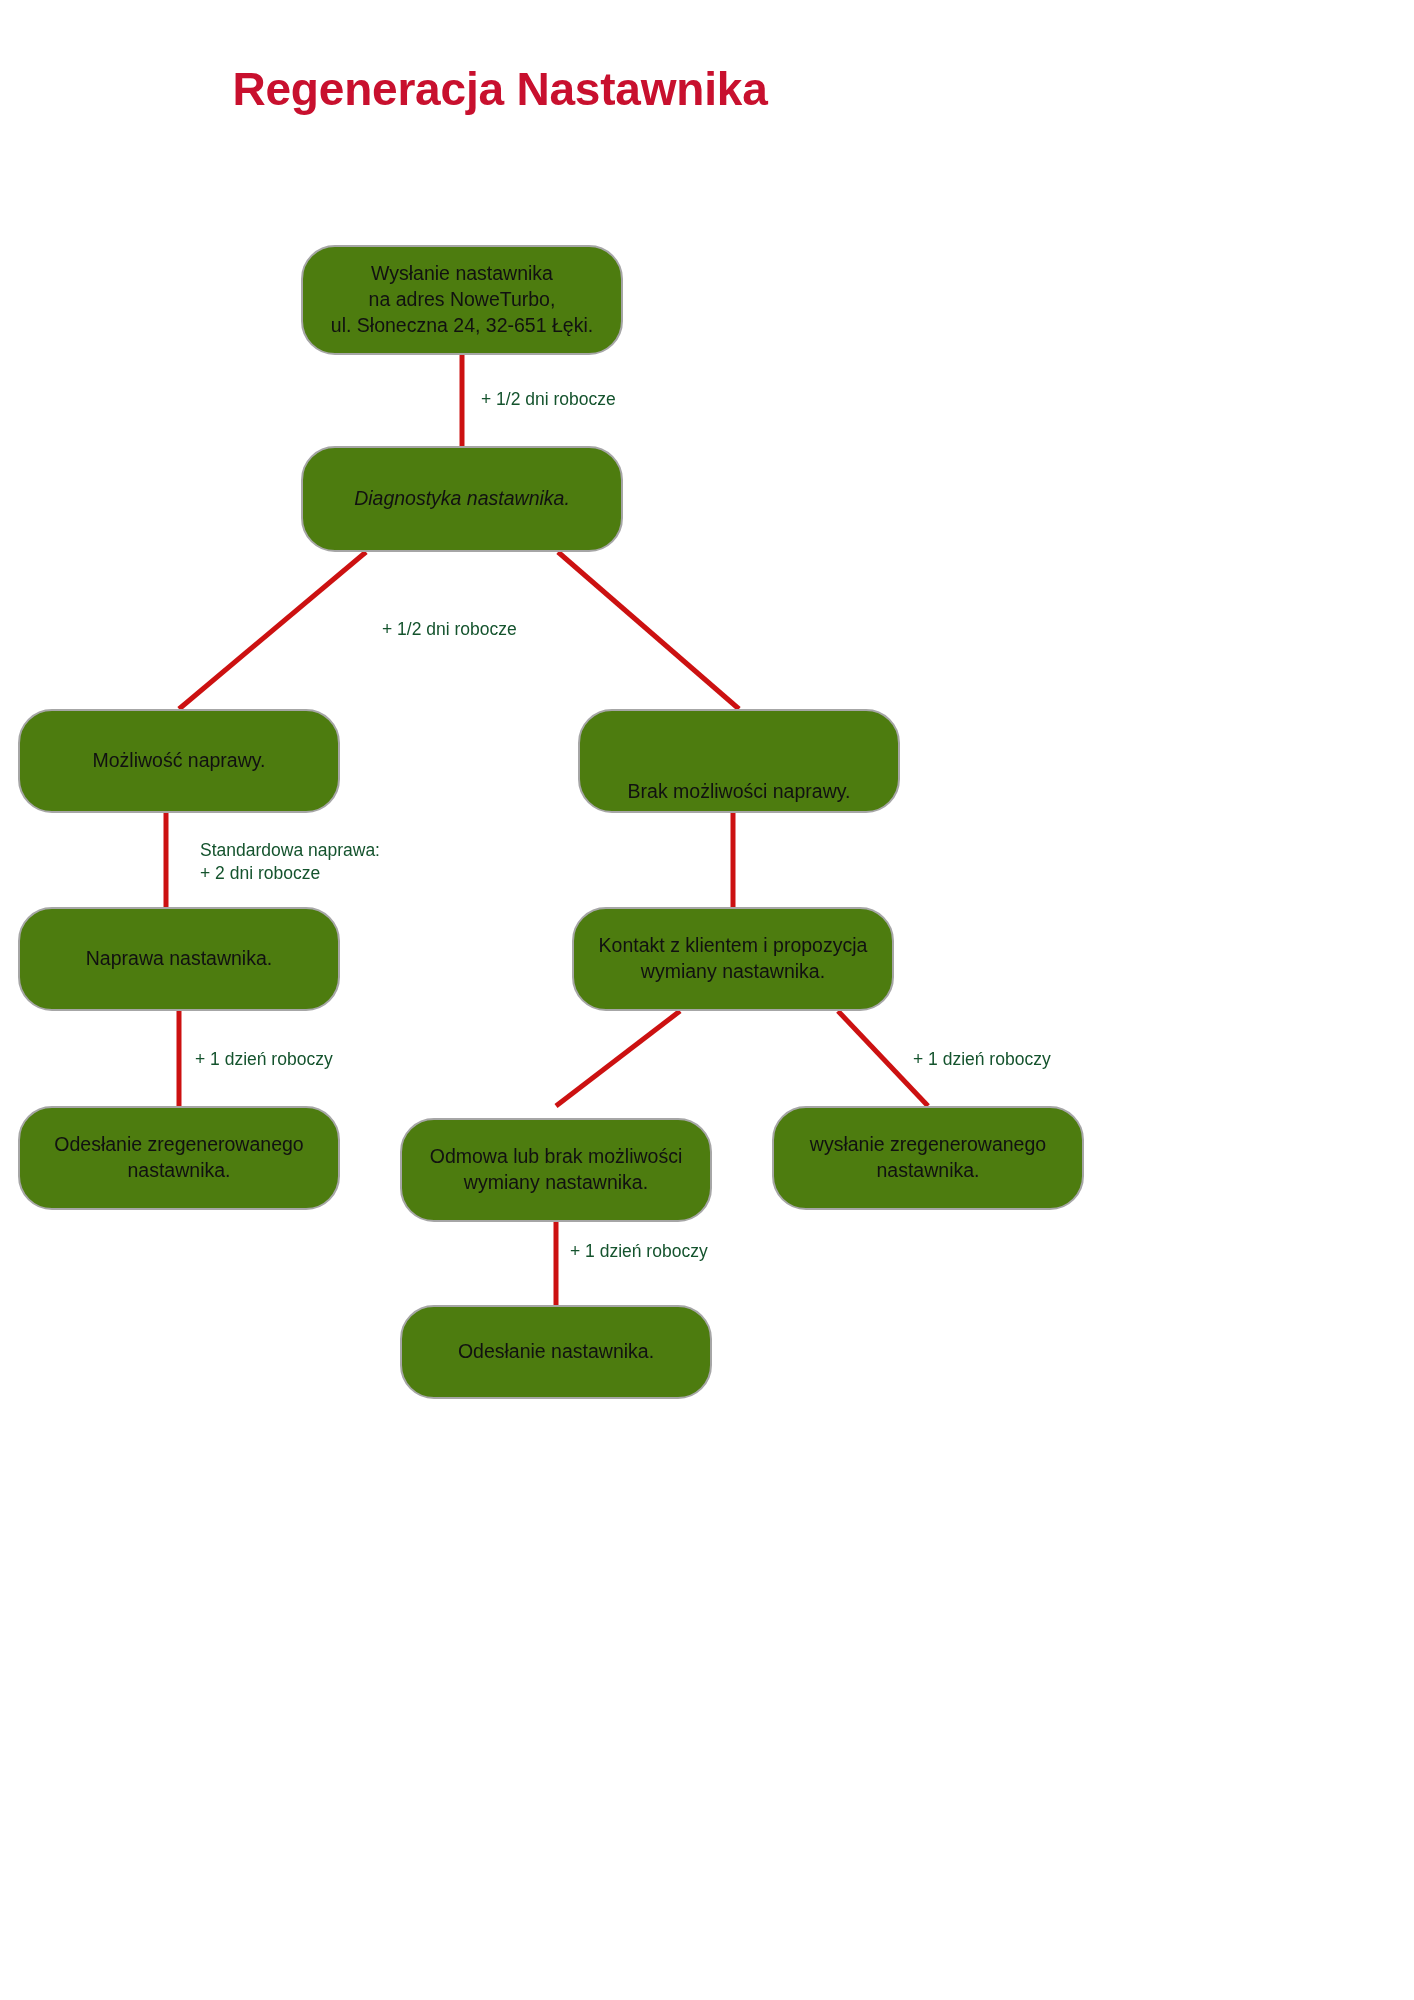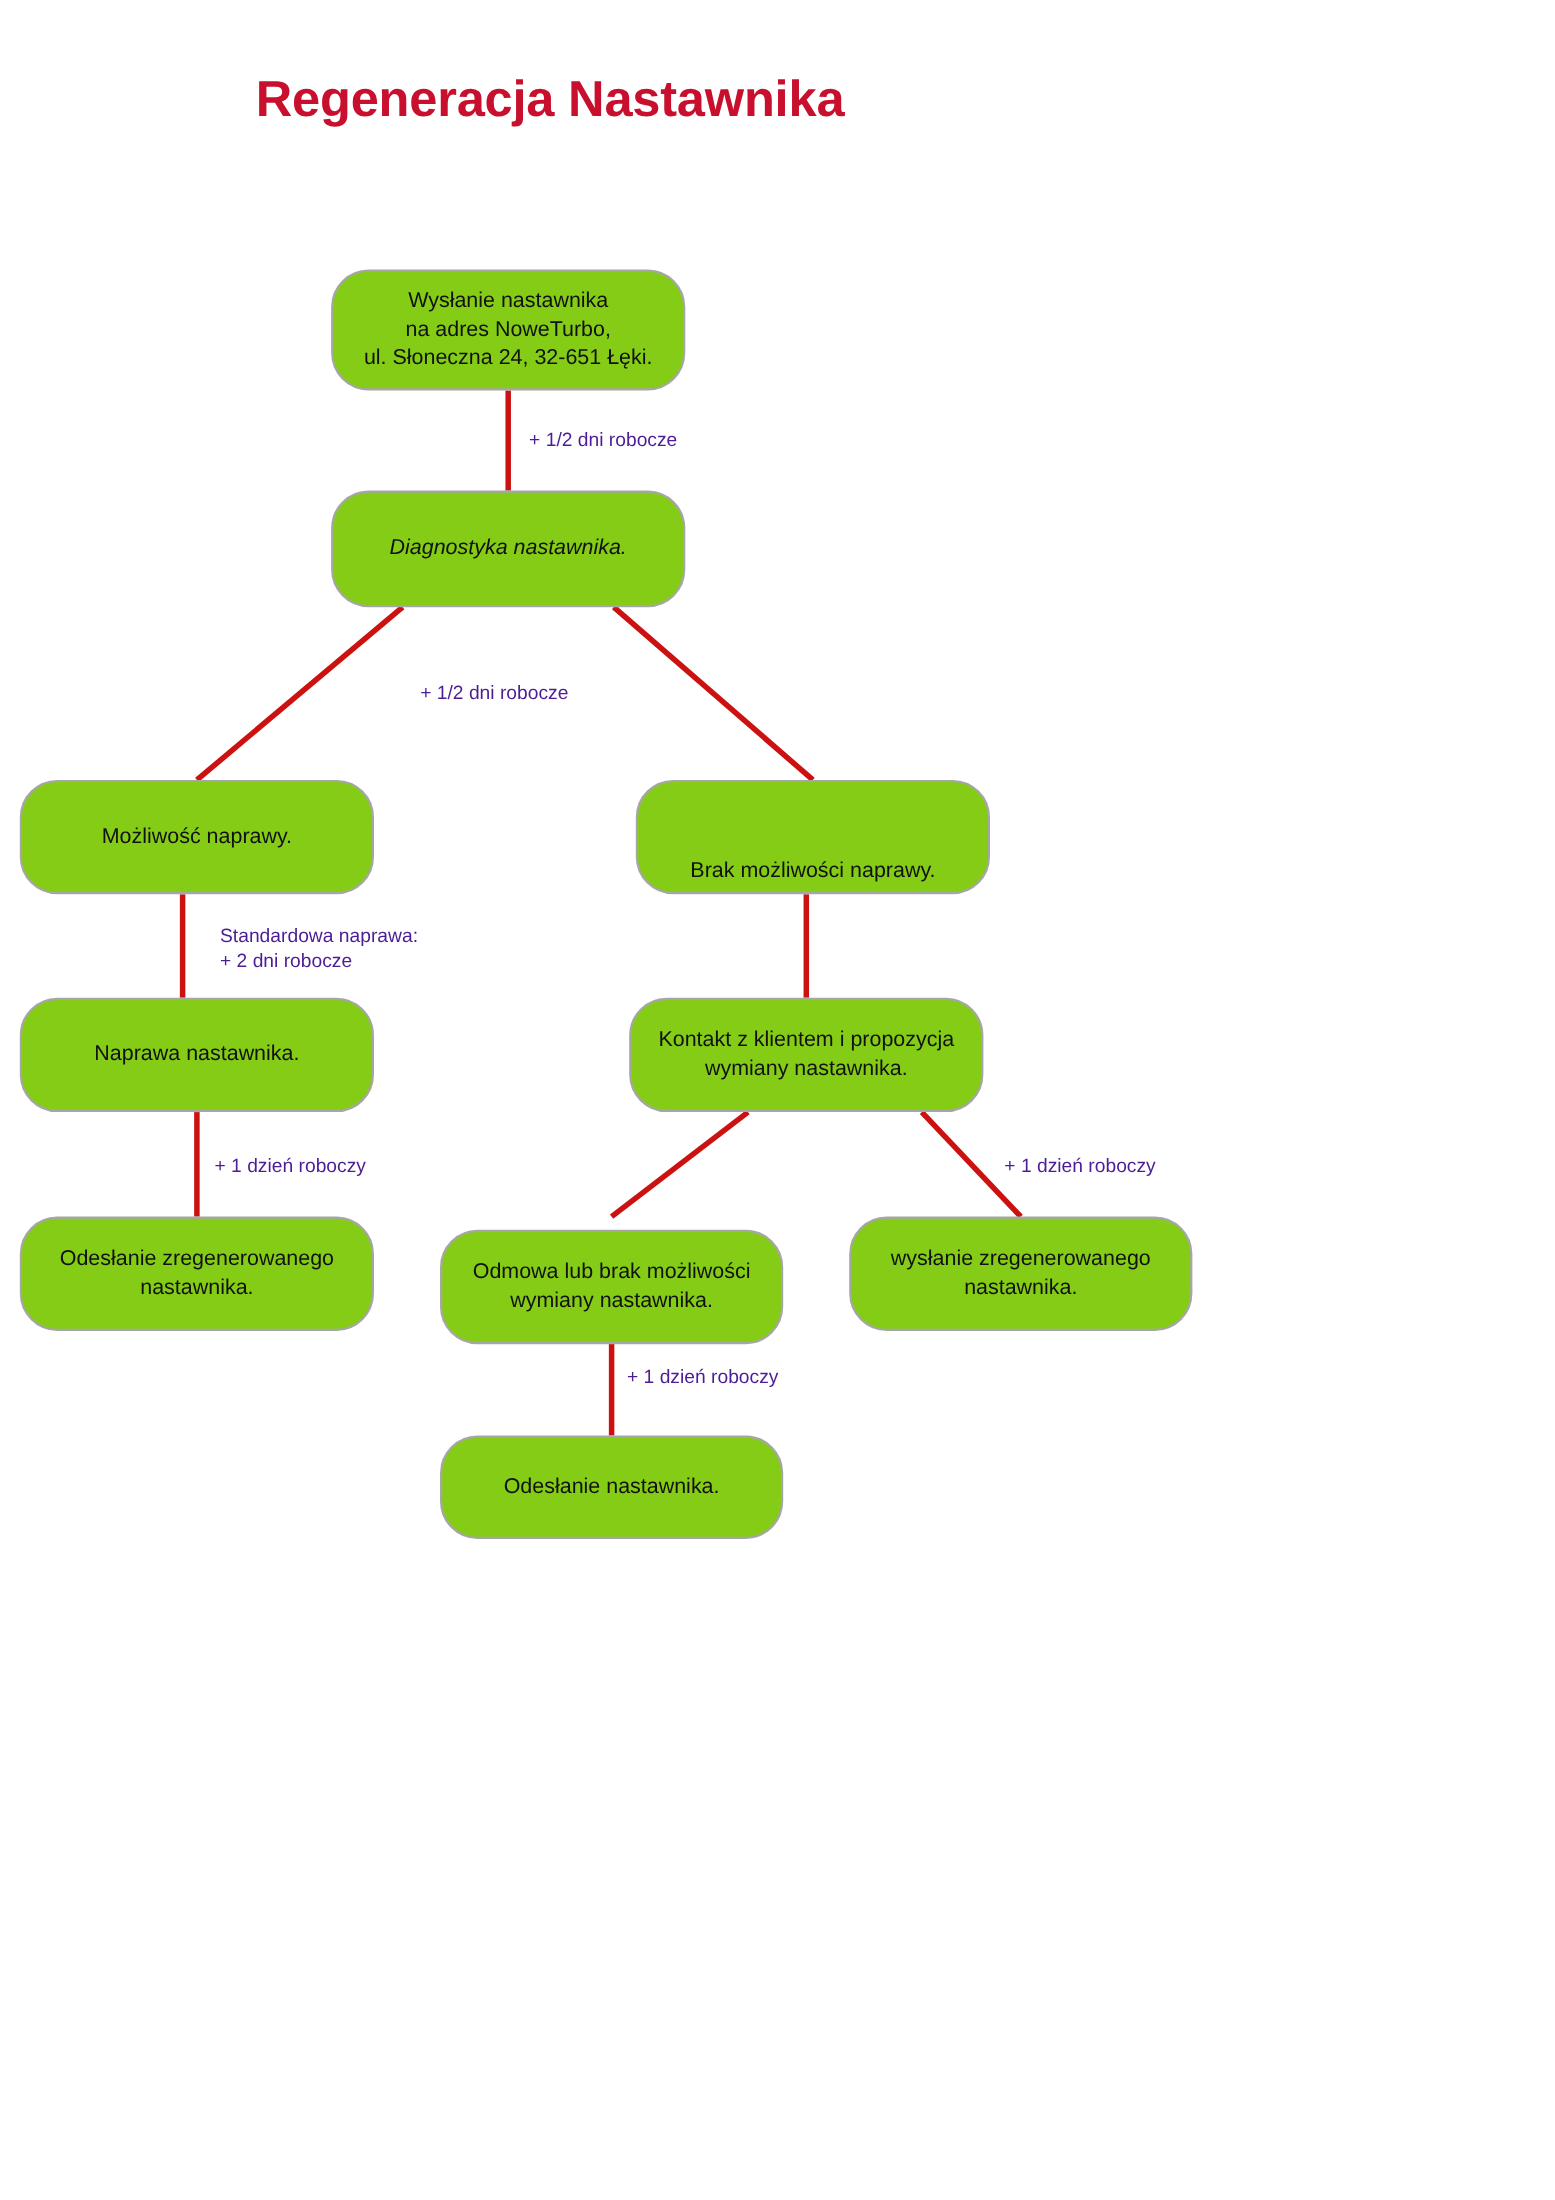--- a/index.html
+++ b/index.html
@@ -41,38 +41,38 @@
     font-size: 46px;
     line-height: 1.35;
     letter-spacing: -0.2px;
     font-family: "Liberation Sans", "DejaVu Sans", sans-serif;
   }
   .title .tline { display: block; }
 
   .node {
     position: absolute;
     box-sizing: border-box;
-    background: #84cc16;
+    background: #4d7c0f;
     border: 2px solid #a6a6a6;
     border-radius: 34px;
     display: flex;
     align-items: center;
     justify-content: center;
     text-align: center;
     color: #111111;
     font-size: 19.5px;
     line-height: 1.32;
     padding: 6px 14px;
     font-family: "Liberation Sans", "DejaVu Sans", sans-serif;
   }
   .node .ntext { display: block; white-space: pre-line; }
 
   .edge-label {
     position: absolute;
-    color: #4c1d95;
+    color: #14532d;
     font-size: 17.5px;
     line-height: 1.3;
     white-space: pre-line;
     font-family: "Liberation Sans", "DejaVu Sans", sans-serif;
   }
 </style>
 </head>
 <body>
 
 <div id="canvas">

